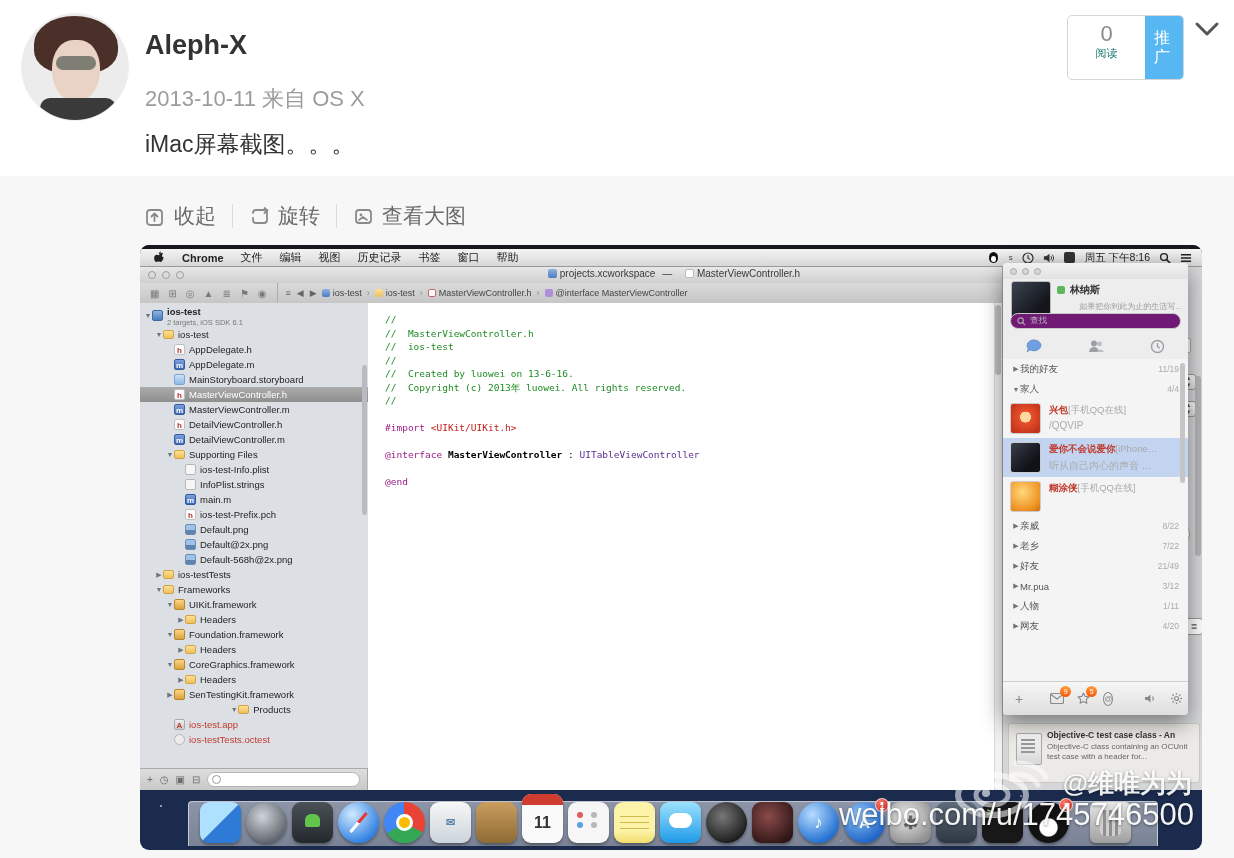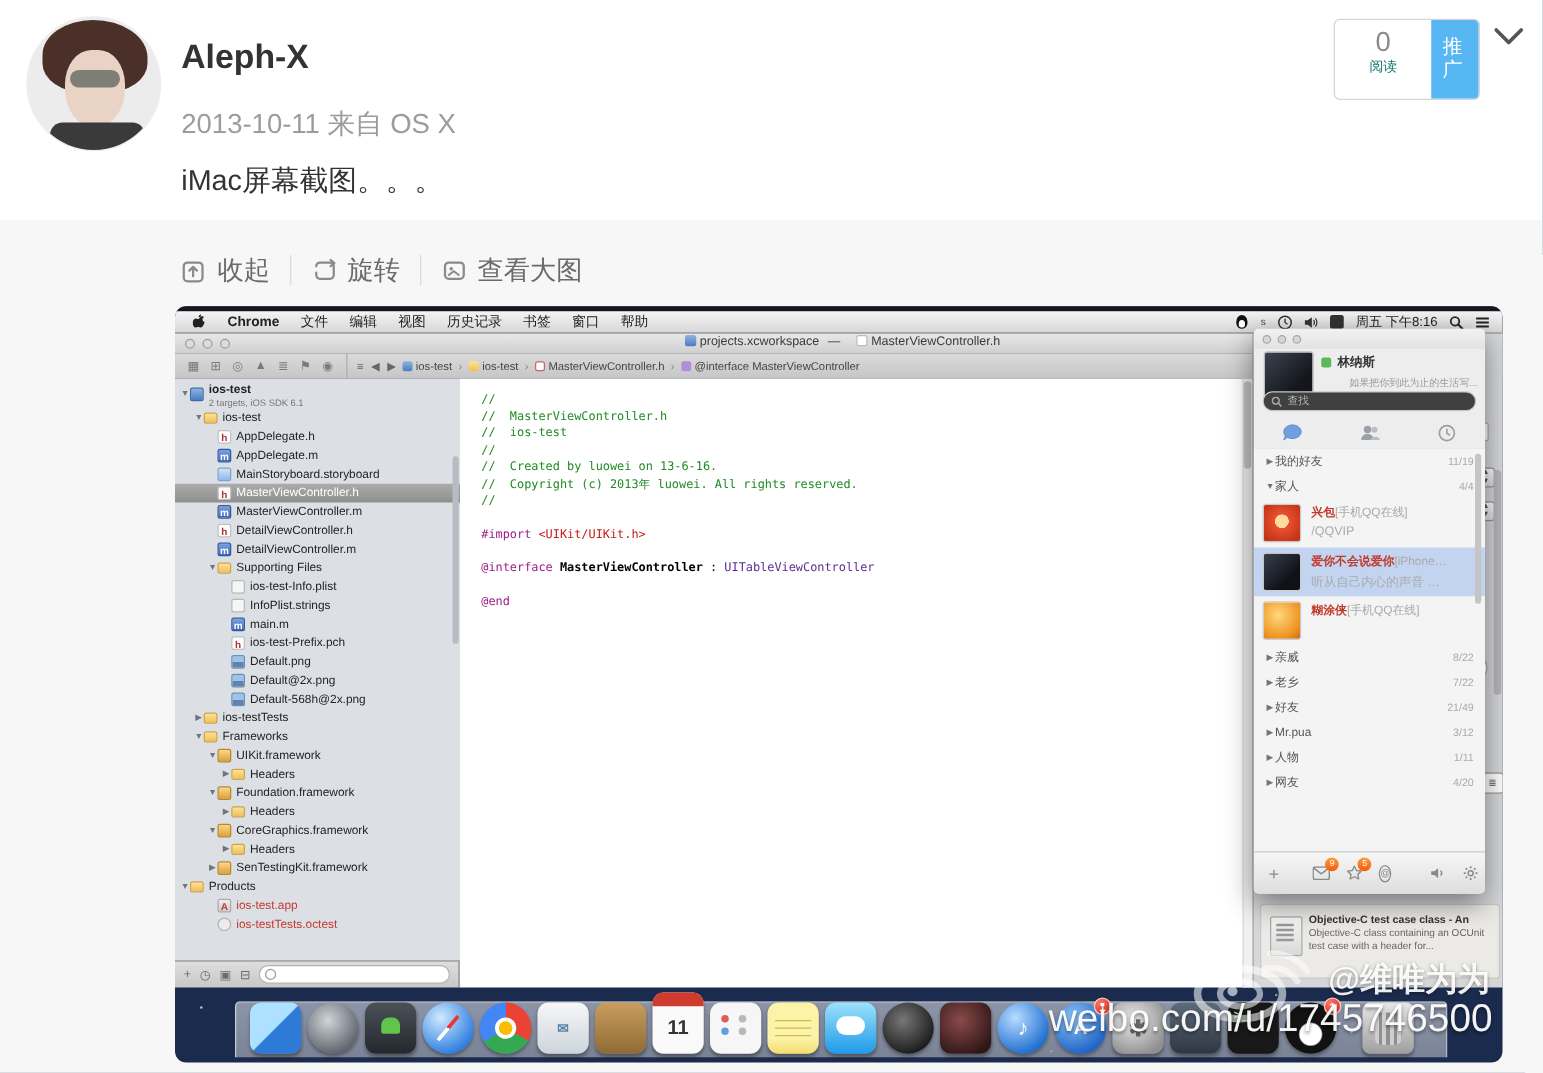--- a/index.html
+++ b/index.html
@@ -102,21 +102,21 @@
 
   
   .qq{left:863px;top:18px;width:185px;height:452px;background:#ededed;border-radius:4px;box-shadow:0 8px 22px rgba(0,0,0,.45);overflow:hidden;font-size:9.5px;}
   .qq-head{height:16px;display:flex;align-items:center;gap:5px;padding-left:7px;background:linear-gradient(#f2f2f2,#e2e2e2);}
   .qq-tl{width:7px;height:7px;border-radius:50%;background:#d6d6d6;border:1px solid #a8a8a8;box-sizing:border-box;}
   .qq-profile{position:relative;height:48px;text-align:right;}
   .qq-avatar{position:absolute;left:8px;top:2px;width:38px;height:38px;border-radius:3px;background:linear-gradient(135deg,#3c4350,#14161c 70%);border:1px solid #bbb;}
   .qq-status-dot{position:absolute;left:54px;top:7px;width:8px;height:8px;background:#5cb85c;border-radius:2px;}
   .qq-name{position:absolute;left:67px;top:4px;font-size:10px;font-weight:bold;color:#333;}
   .qq-sign{position:absolute;left:54px;top:22px;font-size:8px;color:#9a9a9a;width:125px;white-space:nowrap;overflow:hidden;}
-  .qq-search{position:absolute;left:7px;top:50px;width:171px;height:16px;background:#404040;border:1px solid #c8c8c8;border-radius:9px;display:flex;align-items:center;gap:4px;padding-left:6px;box-sizing:border-box;color:#b5b5b5;font-size:8.5px;}
+  .qq-search{position:absolute;left:7px;top:50px;width:171px;height:16px;background:#701a75;border:1px solid #c8c8c8;border-radius:9px;display:flex;align-items:center;gap:4px;padding-left:6px;box-sizing:border-box;color:#b5b5b5;font-size:8.5px;}
   .qq-tabs{position:absolute;left:0;top:70px;width:185px;height:26px;display:flex;border-bottom:1px solid #d5d5d5;}
   .qq-tab{flex:1;display:flex;align-items:center;justify-content:center;}
   .qq-list{position:absolute;left:0;top:96px;width:185px;height:322px;background:#f4f4f4;overflow:hidden;}
   .qrow-g{height:20px;display:flex;align-items:center;padding:0 9px;color:#555;}
   .qrow-g .cnt{margin-left:auto;color:#aaa;font-size:8.5px;}
   .qrow-c{position:relative;height:39px;}
   .qrow-c.sel{background:#c3d4f0;}
   .qav{position:absolute;left:7px;top:4px;width:31px;height:31px;border-radius:3px;border:1px solid #ccc;box-sizing:border-box;}
   .qav-fox{background:radial-gradient(circle at 50% 45%,#ffd9a0 25%,#e8512e 26%,#c23318 85%);}
   .qav-dark{background:linear-gradient(135deg,#3a3f4c,#101218 70%);}
@@ -459,21 +459,21 @@
           <div class="trow" style="padding-left: 37px;">
             <span class="tarr">▶</span>
             <span class="fi" data-ic="folder"></span>
             <span>Headers</span>
           </div>
           <div class="trow" style="padding-left: 26px;">
             <span class="tarr">▶</span>
             <span class="fi" data-ic="fw"></span>
             <span>SenTestingKit.framework</span>
           </div>
-          <div class="trow" style="padding-left: 4px;">
+          <div class="trow" style="padding-left: 13px; justify-content: center;">
             <span class="tarr">▼</span>
             <span class="fi" data-ic="folder"></span>
             <span>Products</span>
           </div>
           <div class="trow red" style="padding-left: 26px;">
             <span class="tarr"></span>
             <span class="fi" data-ic="appfile">A</span>
             <span>ios-test.app</span>
           </div>
           <div class="trow red" style="padding-left: 26px;">

